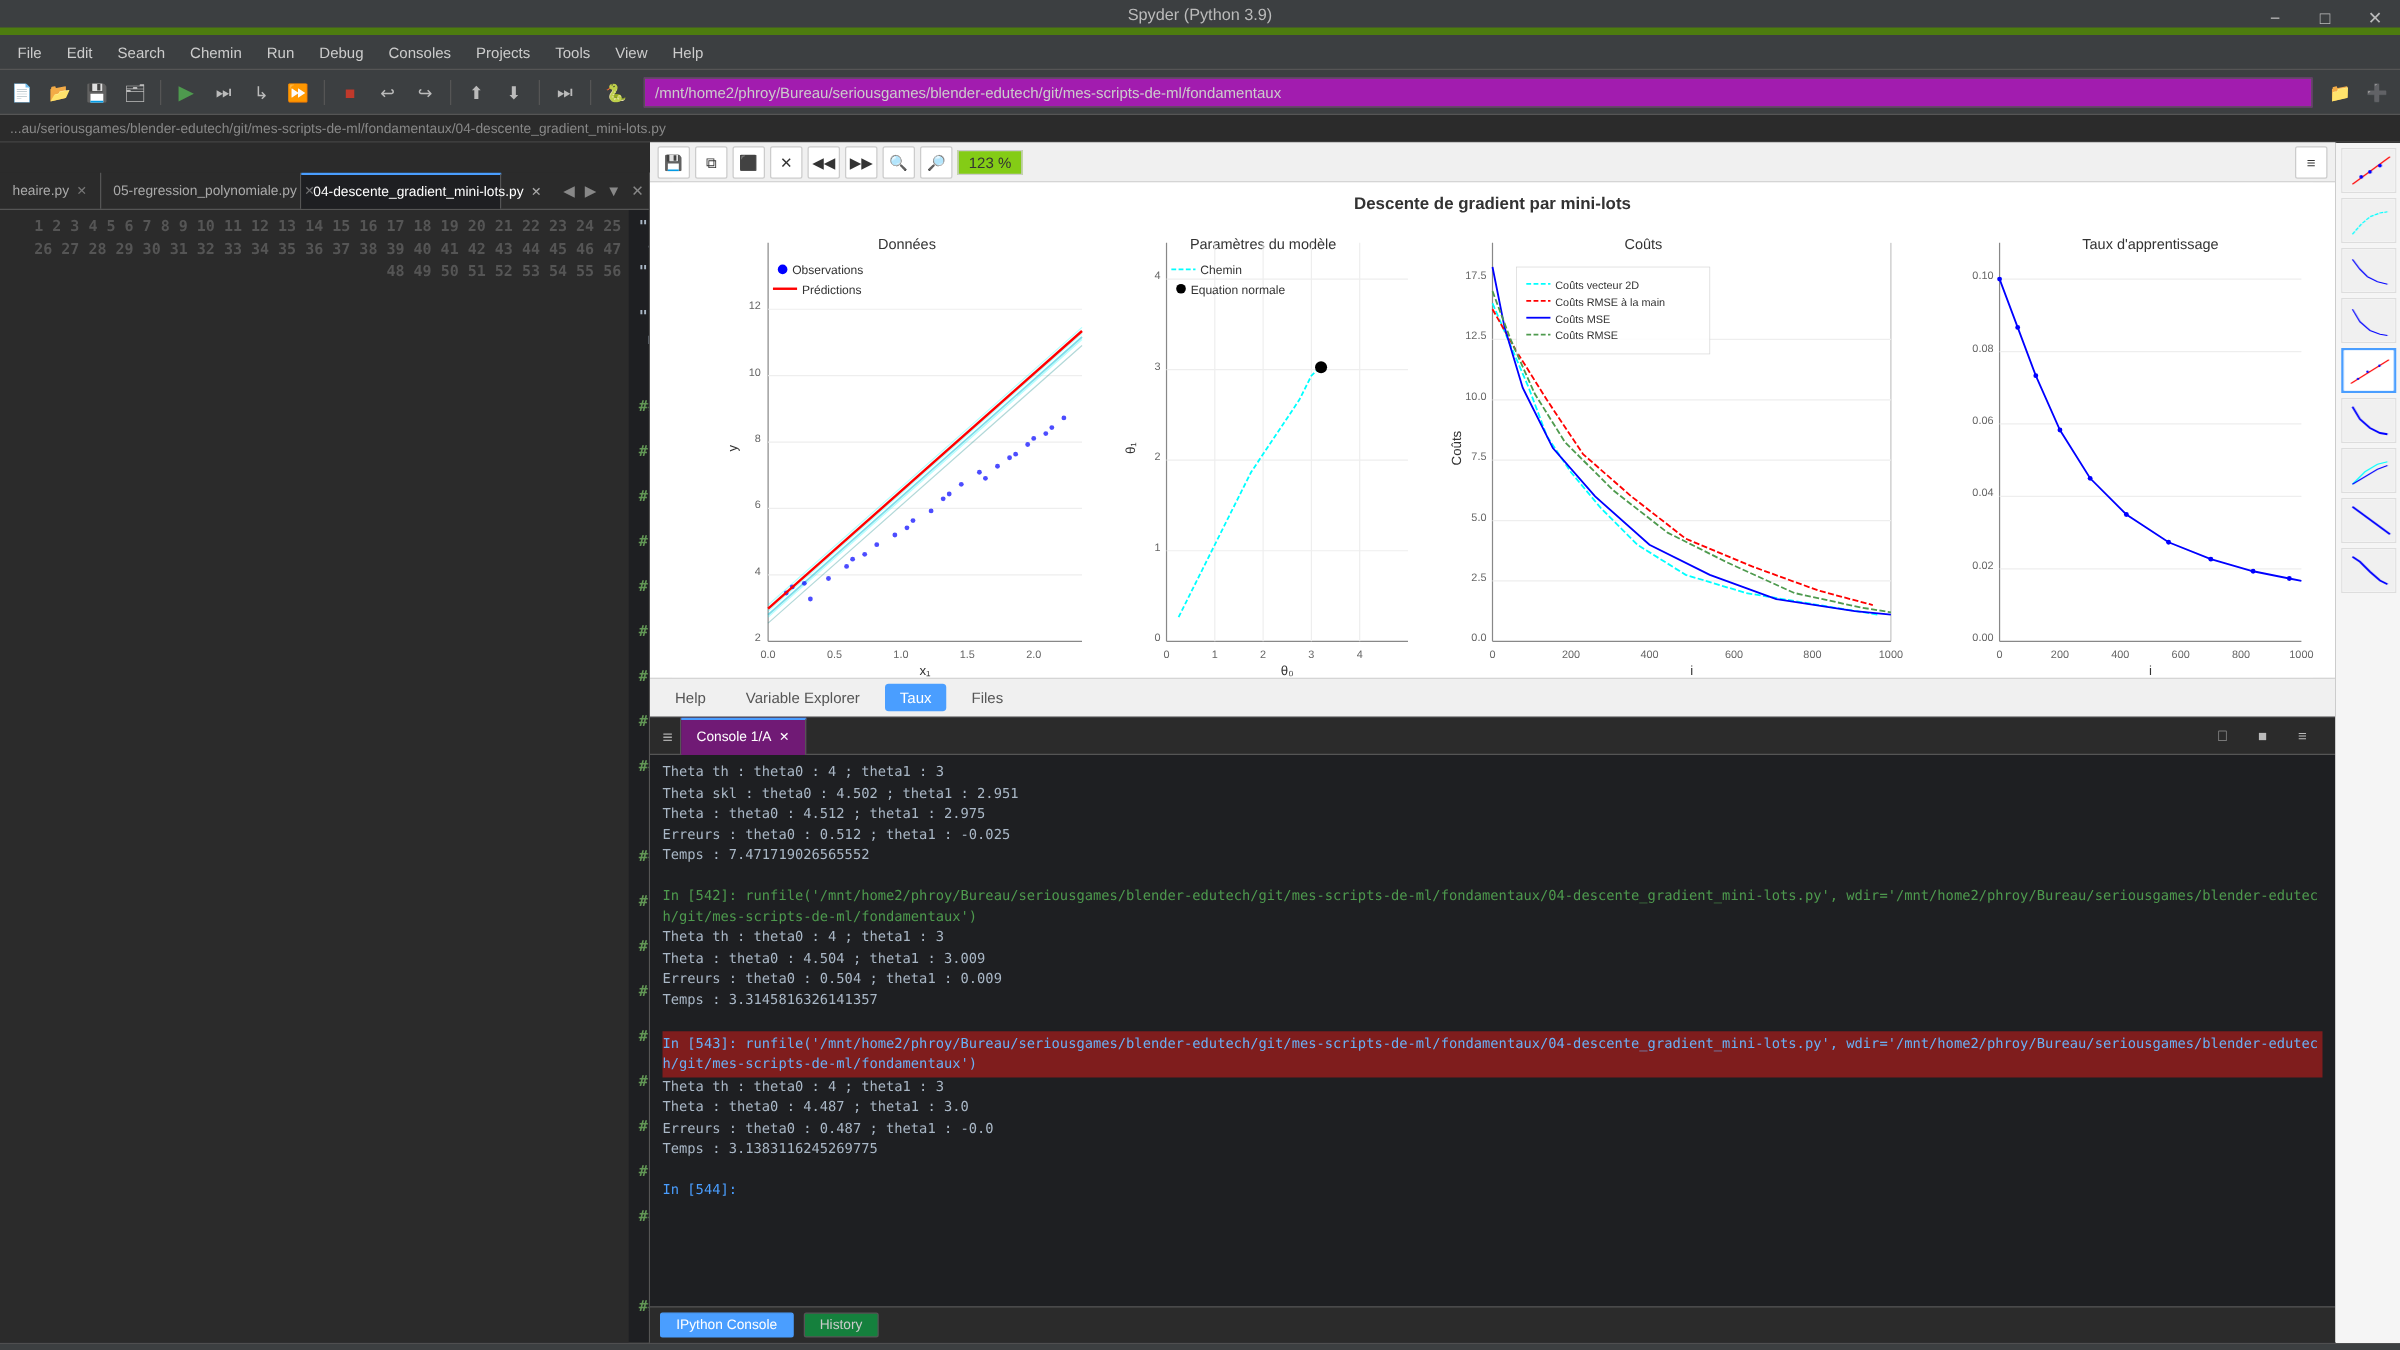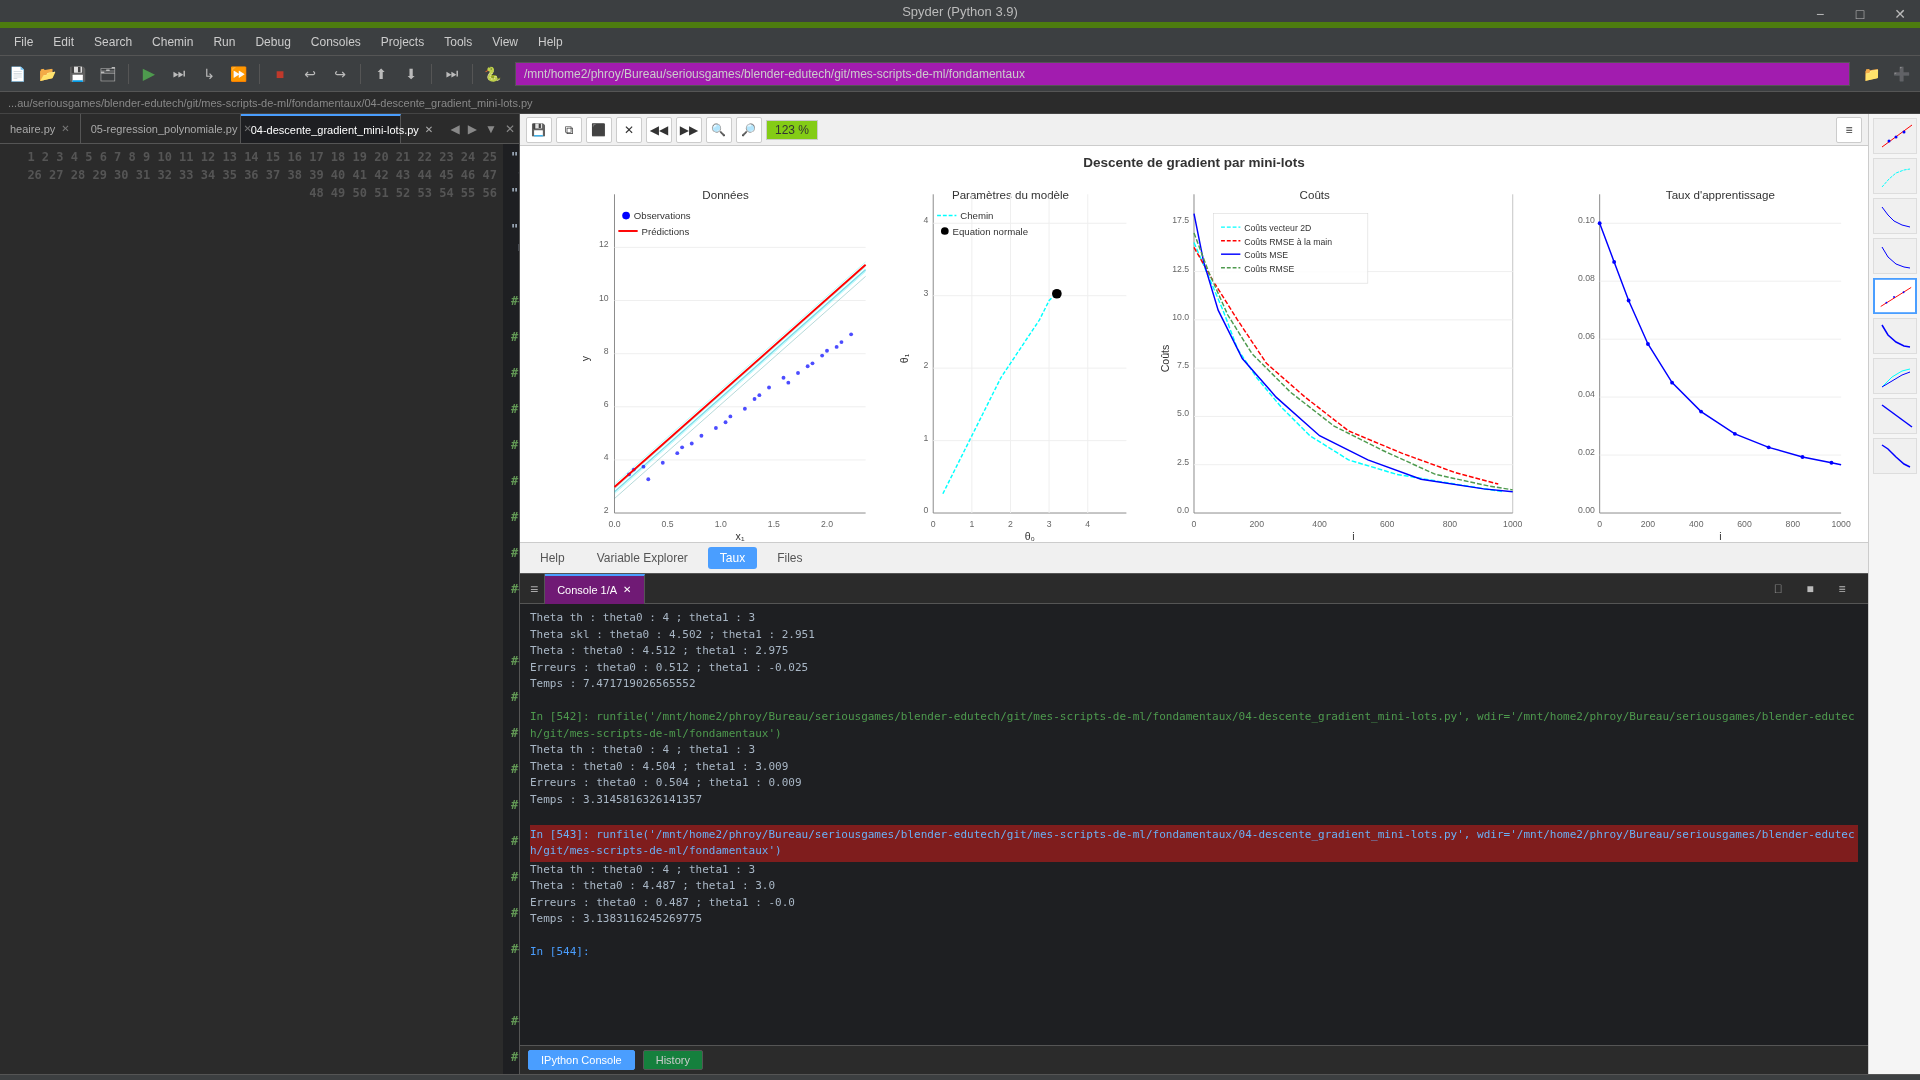--- a/index.html
+++ b/index.html
@@ -20,21 +20,21 @@
     .tb-sep { width: 1px; height: 20px; background: #555; margin: 0 4px; }
     #path-bar { flex: 1; background: #a21caf; border: 1px solid #555; height: 24px; padding: 0 8px; color: #ccc; font-size: 12px; display: flex; align-items: center; margin: 0 6px; }
 
     
     #main { display: flex; height: calc(1080px - 28px - 28px - 36px - 28px); }
 
     
     #status-bar { background: #3c3f41; height: 28px; display: flex; align-items: center; padding: 0 10px; border-top: 1px solid #555; gap: 20px; font-size: 11px; color: #aaa; }
 
     
-    #left-panel { width: 520px; display: flex; flex-direction: column; border-right: 1px solid #555; }
+    #left-panel { width: 520px; display: flex; flex-direction: column; border-right: 1px solid #555; margin-top: 24px; }
     #file-tabs { background: #2b2b2b; display: flex; align-items: center; height: 30px; border-bottom: 1px solid #555; overflow: hidden; }
     .file-tab { display: flex; align-items: center; padding: 0 10px; height: 30px; cursor: pointer; border-right: 1px solid #555; font-size: 11px; white-space: nowrap; color: #aaa; max-width: 160px; }
     .file-tab.active { background: #1e1f22; color: #fff; border-top: 2px solid #4a9eff; text-align: right; }
     .file-tab .close-tab { margin-left: 6px; opacity: 0.6; font-size: 10px; }
     .tab-arrows { display: flex; align-items: center; margin-left: auto; }
     .tab-arrow { padding: 0 4px; cursor: pointer; color: #888; }
 
     #editor-area { flex: 1; background: #1e1f22; overflow: hidden; display: flex; font-weight: bold; }
     #line-numbers { padding: 4px 6px; text-align: right; color: #555; font-family: monospace; font-size: 12px; line-height: 1.5; background: #2b2b2b; min-width: 36px; user-select: none; overflow: hidden; }
     #code-content { flex: 1; padding: 4px 8px; font-family: monospace; font-size: 12px; line-height: 1.5; color: #a9b7c6; overflow: hidden; white-space: pre; }

